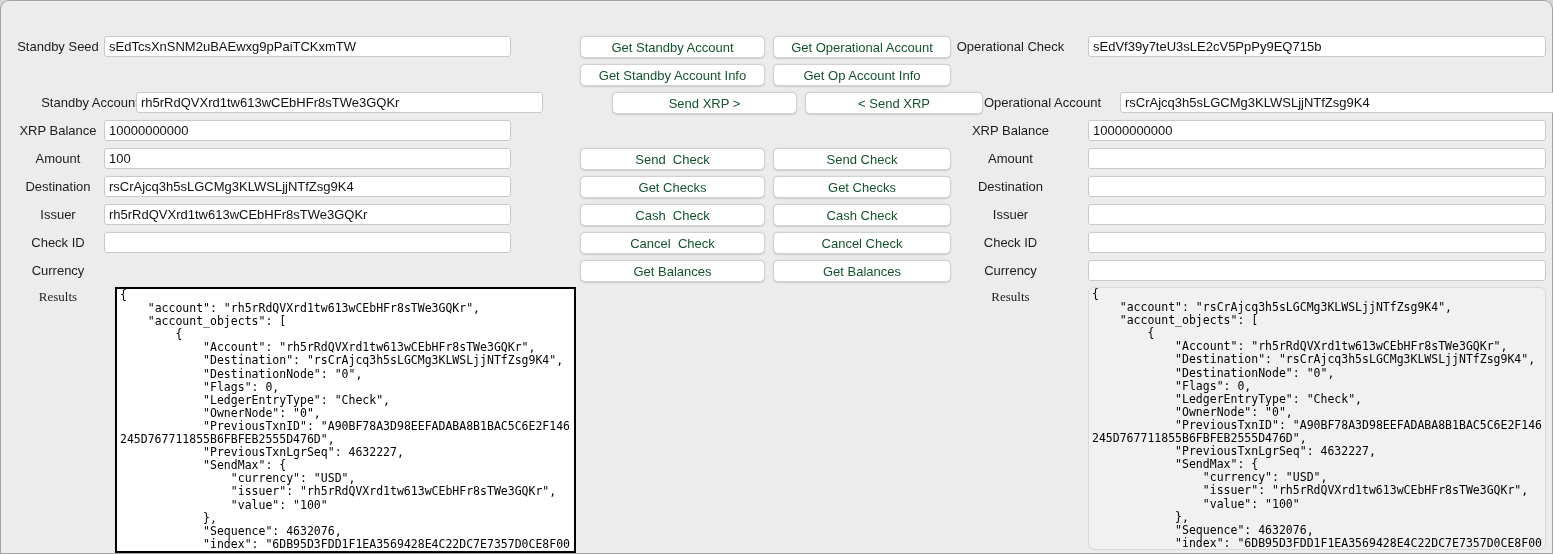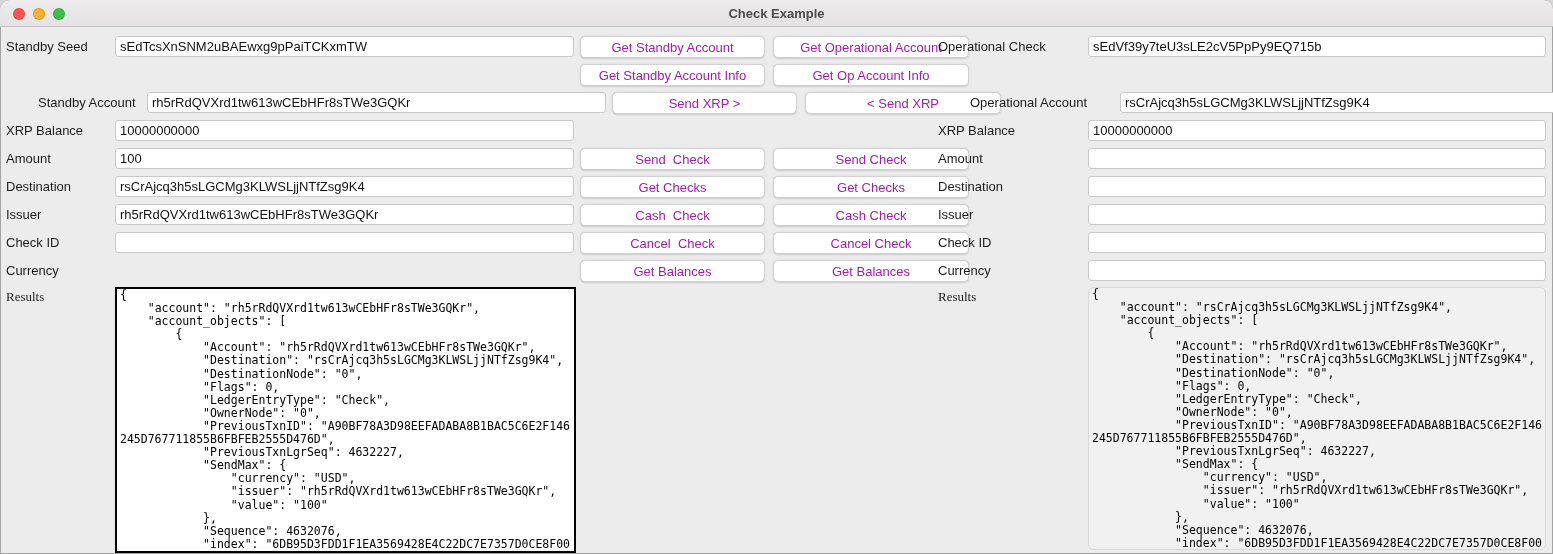--- a/index.html
+++ b/index.html
@@ -16,39 +16,39 @@
     border-bottom:1px solid #c2c0c0; border-radius:9px 9px 0 0;
   }
   .title {
     position:absolute; top:0; left:0; right:0; height:27px; line-height:27px;
     text-align:center; font-weight:bold; font-size:13px; color:#4c4c4c;
   }
   .light { position:absolute; width:12px; height:12px; border-radius:50%; top:8px; border:0.5px solid rgba(0,0,0,0.12); }
   .light.r { left:13px; } .light.y { left:33px; } .light.g { left:53px; }
   .lbl {
     position:absolute; height:21px; line-height:21px; font-size:13px;
-    color:#1c1c1c; text-align:left;
+    color:#1c1c1c; text-align:center;
   }
   .lbl.left  { left:6px;  width:104px; }
   .lbl.right { left:938px; width:145px; }
   .field {
     position:absolute; height:21px; background:#fff; border:1px solid #c9c9c9;
     border-radius:3px; font-size:13px; padding:0 4px; color:#111; outline:none;
     font-family:"Liberation Sans", sans-serif;
   }
-  .field.left  { left:115px;  width:459px; }
+  .field.left  { left:104px;  width:407px; }
   .field.right { left:1088px; width:458px; }
   .btn {
     position:absolute; height:22px; background:#fff; border:1px solid #d2d2d2;
-    border-radius:5px; font-size:13px; color:#a21caf; text-align:center;
+    border-radius:5px; font-size:13px; color:#14532d; text-align:center;
     padding:0; white-space:pre; box-shadow:0 0.5px 1.5px rgba(0,0,0,0.15);
     font-family:"Liberation Sans", sans-serif; cursor:default;
   }
   .btn.c1 { left:580px; width:185px; }
-  .btn.c2 { left:773px; width:196px; }
+  .btn.c2 { left:773px; width:178px; }
   .r1 { top:36px; }  .r2 { top:64px; }  .r3 { top:92px;margin-left:32px; }
   .r4 { top:120px; } .r5 { top:148px; } .r6 { top:176px; }
   .r7 { top:204px; } .r8 { top:232px; } .r9 { top:260px; }
   .rlbl { top:289px; height:16px; line-height:16px;font-family:Liberation Serif, serif; }
   .results {
     position:absolute; top:287px; font-family:"DejaVu Sans Mono", monospace;
     font-size:11.5px; line-height:13.1px; letter-spacing:0;
     white-space:pre-wrap; word-break:break-all; overflow:hidden; color:#000;
     padding:0 2px 0 3px;
   }
@@ -58,26 +58,20 @@
   }
   .results.right {
     left:1088px; width:458px; height:263px;
     background:#f1f1f1; border:1px solid #d9d9d9; border-radius:6px;
   }
 </style>
 </head>
 <body>
 
 <div class="window">
-  <div class="titlebar">
-    <span class="light r" style="background: rgb(244, 86, 79);"></span>
-    <span class="light y" style="background: rgb(246, 177, 46);"></span>
-    <span class="light g" style="background: rgb(57, 193, 72);"></span>
-    <div class="title">Check Example</div>
-  </div>
 
   <div class="lbl left r1">Standby Seed</div>
   <input class="field left r1" value="sEdTcsXnSNM2uBAEwxg9pPaiTCKxmTW" style="">
   <button class="btn c1 r1">Get Standby Account</button>
   <button class="btn c2 r1">Get Operational Account</button>
   <div class="lbl right r1">Operational Check</div>
   <input class="field right r1" value="sEdVf39y7teU3sLE2cV5PpPy9EQ715b" style="">
 
   <button class="btn c2 r2">Get Op Account Info</button>
   <button class="btn c1 r2">Get Standby Account Info</button>

